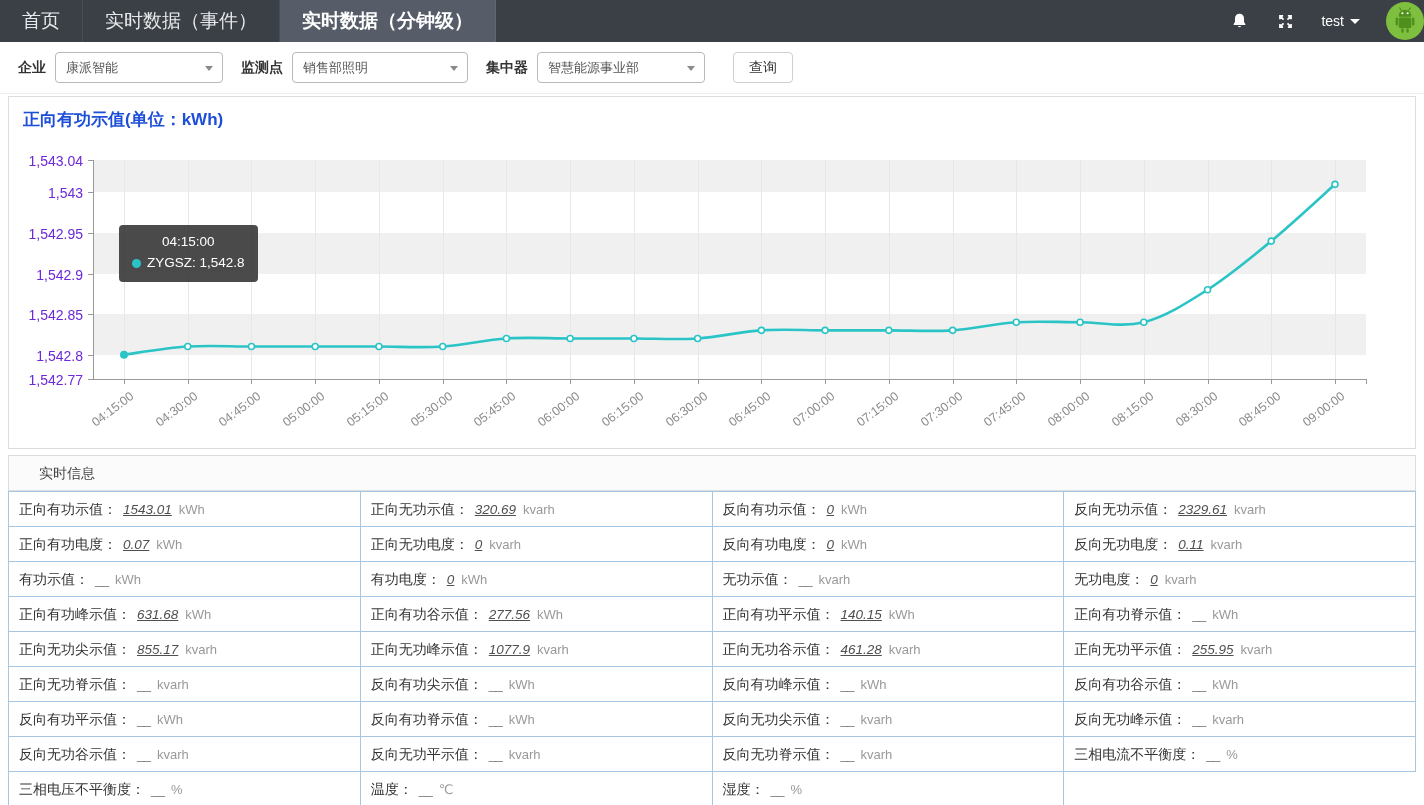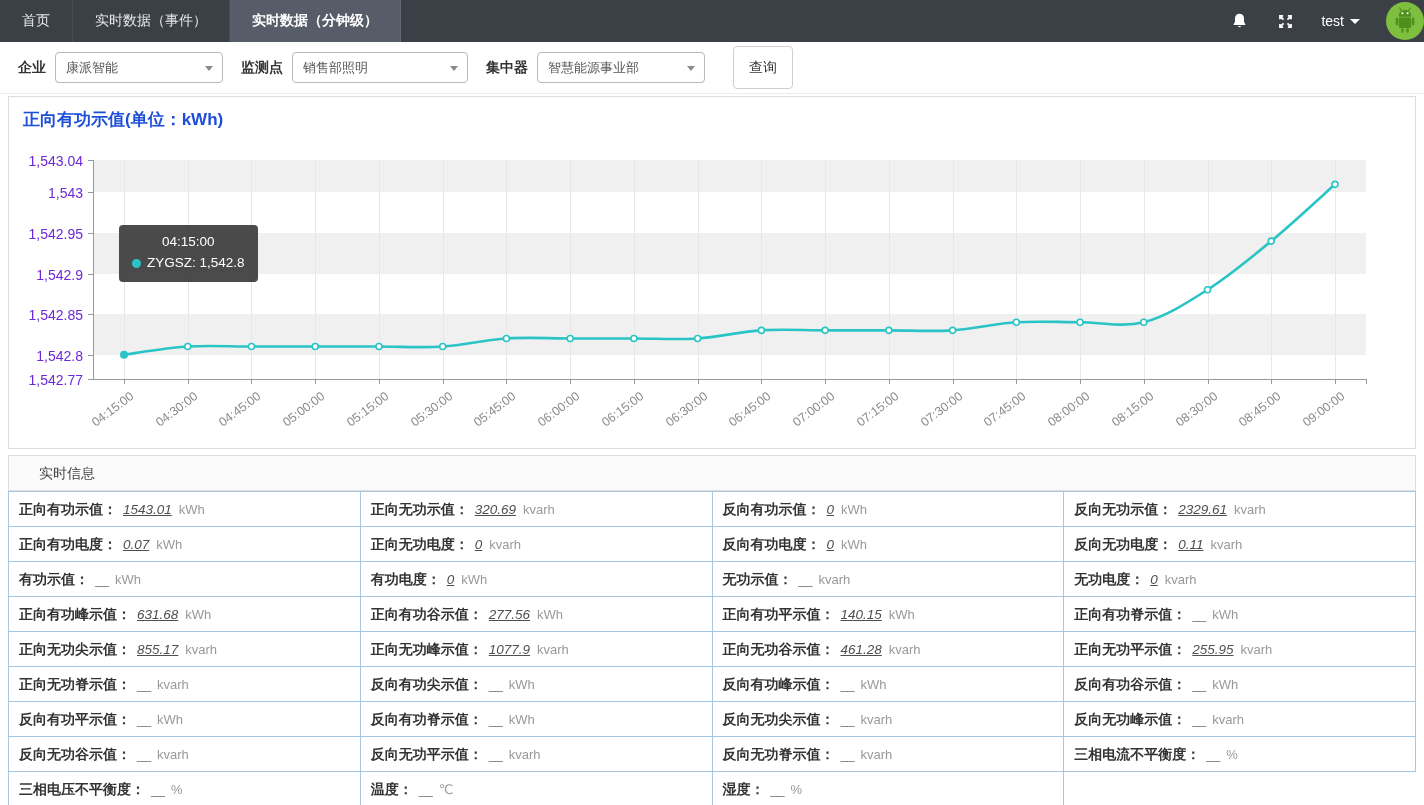--- a/index.html
+++ b/index.html
@@ -2,21 +2,21 @@
 <html><head>
 <meta charset="utf-8">
 <style>
   * { box-sizing: border-box; margin: 0; padding: 0; }
   html,body { width:1424px; height:805px; overflow:hidden; background:#fff;
               font-family:"Liberation Sans","DejaVu Sans",sans-serif; }
 
   
   .navbar { height:42px; background:#3b4046; display:flex; align-items:stretch; }
   .nav-tab { display:flex; align-items:center; padding:0 22px; color:#e7e9ea;
-             font-size:14px; cursor:pointer; border-right:1px solid rgba(255,255,255,0.07); }
+             font-size:19px; cursor:pointer; border-right:1px solid rgba(255,255,255,0.07); }
   .nav-tab.active { background:#565d68; font-weight:bold; color:#fff; }
   .nav-right { margin-left:auto; display:flex; align-items:center; gap:26px; }
   .icon-btn { width:20px; height:20px; display:flex; align-items:center; justify-content:center; cursor:pointer; }
   .user-box { color:#fff; font-size:14px; display:flex; align-items:center; gap:6px; cursor:pointer; }
   .caret-down { width:0; height:0; border-left:5px solid transparent; border-right:5px solid transparent;
                 border-top:5px solid #fff; }
   .avatar { width:38px; height:38px; border-radius:50%; background:#7fbf3f; display:flex;
             align-items:center; justify-content:center; overflow:hidden; }
 
   
@@ -26,21 +26,21 @@
   .f-label { font-weight:bold; font-size:14px; color:#333; margin-right:9px; white-space:nowrap; }
   .f-select { position:relative; height:31px; border:1px solid #b9b9b9; border-radius:4px;
               background:#fff; font-size:13px; color:#555; display:flex; align-items:center;
               padding:0 24px 0 10px; cursor:pointer; }
   .f-group:nth-of-type(1) .f-select { width:168px; }
   .f-group:nth-of-type(2) .f-select { width:176px; }
   .f-group:nth-of-type(3) .f-select { width:168px; }
   .f-select .caret { position:absolute; right:9px; top:13px; width:0; height:0;
                      border-left:4.5px solid transparent; border-right:4.5px solid transparent;
                      border-top:5px solid #8a8a8a; }
-  .query-btn { height:43px; padding:0 15px; border:1px solid #cfcfcf; border-radius:4px;
+  .query-btn { height:31px; padding:0 15px; border:1px solid #cfcfcf; border-radius:4px;
                background:#fff; font-size:14px; color:#333; cursor:pointer; }
 
   
   .chart-panel { position:relative; margin:2px 8px 0 8px; height:353px; border:1px solid #ddd; background:#fff; }
   .chart-title { font-size:17px; font-weight:bold; color:#1d4ed8; padding:11px 0 0 14px; }
   #plot { position:absolute; left:84px; top:63px; width:1273px; height:219px; }
   .band { position:absolute; left:0; width:100%; }
   .band.gray { background:#f0f0f0; }
   .vgrid { position:absolute; top:0; width:1px; height:219px; background:#e7e7e7; }
   .axis-y { position:absolute; left:0; top:0; width:1px; height:219px; background:#999; }
@@ -58,21 +58,21 @@
   .tt-dot { display:inline-block; width:9px; height:9px; border-radius:50%; background:#2bc4c6;
             margin-right:6px; vertical-align:middle; }
 
   
   .info-header { margin:6px 8px 0 8px; height:36px; border:1px solid #ddd; background:#fbfbfb;
                  font-size:14px; color:#444; line-height:34px; padding-left:30px; }
   #info-grid { margin:0 8px; width:1408px; display:grid; grid-template-columns:repeat(4,1fr);
                border-left:1px solid #a5c7e3; border-top:1px solid #a5c7e3; background:#fff; }
   .cell { height:35px; line-height:34px; border-right:1px solid #a5c7e3; border-bottom:1px solid #a5c7e3;
           padding-left:10px; white-space:nowrap; overflow:hidden; }
-  .cl { font-weight:bold; font-size:14px; color:#333; margin-right:6px; }
+  .cl { font-weight:normal; font-size:14px; color:#333; margin-right:6px; }
   .cv { font-style:italic; text-decoration:underline; font-size:13.5px; color:#4f4f4f; cursor:pointer; }
   .cv.empty { font-style:normal; text-decoration:none; color:#777; letter-spacing:-1px; cursor:default; }
   .cu { font-size:13px; color:#999; margin-left:7px; }
 </style>
 </head>
 <body>
 
 <div class="navbar">
   <div id="nav-tabs" style="display:flex;">
       <div class="nav-tab">首页</div>

